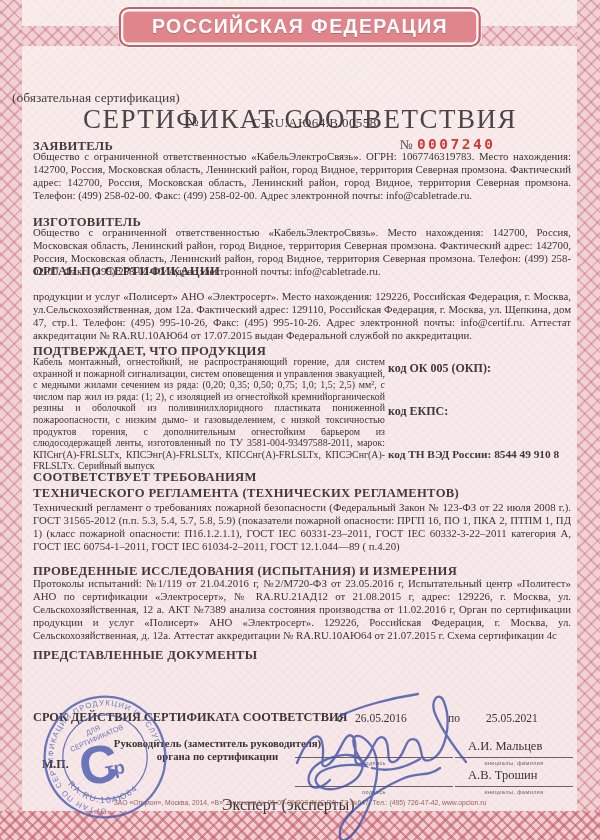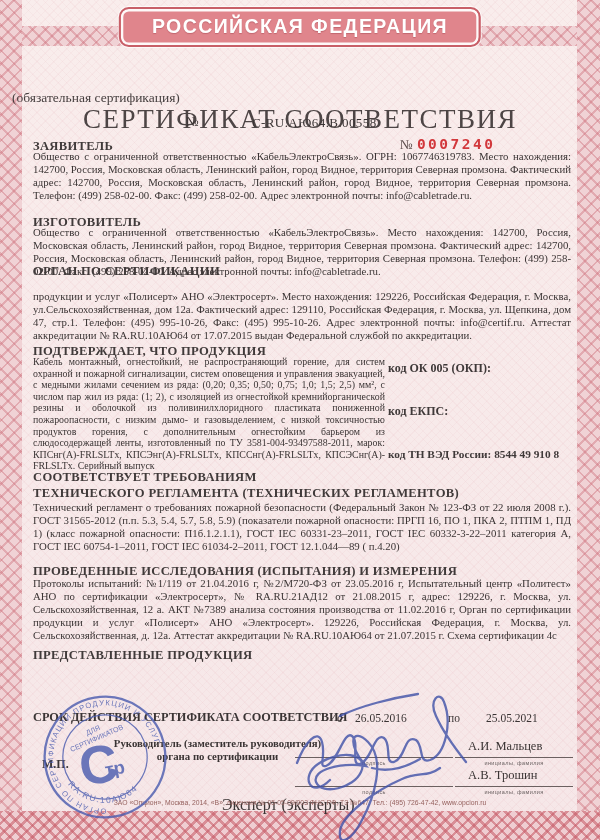--- a/index.html
+++ b/index.html
@@ -92,21 +92,21 @@
   <span>8544 49 910 8</span>
 </div>
 
 <div class="h" style="top:470px">СООТВЕТСТВУЕТ ТРЕБОВАНИЯМ</div>
 <div class="h" style="top:486px">ТЕХНИЧЕСКОГО РЕГЛАМЕНТА (ТЕХНИЧЕСКИХ РЕГЛАМЕНТОВ)</div>
 <div class="p" style="top:501px">Технический регламент о требованиях пожарной безопасности (Федеральный Закон № 123-ФЗ от 22 июля 2008 г.). ГОСТ 31565-2012 (п.п. 5.3, 5.4, 5.7, 5.8, 5.9) (показатели пожарной опасности: ПРГП 16, ПО 1, ПКА 2, ПТПМ 1, ПД 1) (класс пожарной опасности: П1б.1.2.1.1), ГОСТ IEC 60331-23–2011, ГОСТ IEC 60332-3-22–2011 категория А, ГОСТ IEC 60754-1–2011, ГОСТ IEC 61034-2–2011, ГОСТ 12.1.044—89 ( п.4.20)</div>
 
 <div class="h" style="top:564px">ПРОВЕДЕННЫЕ ИССЛЕДОВАНИЯ (ИСПЫТАНИЯ) И ИЗМЕРЕНИЯ</div>
 <div class="p" style="top:577px">Протоколы испытаний: №1/119 от 21.04.2016 г, №2/М720-ФЗ от 23.05.2016 г, Испытательный центр «Политест» АНО по сертификации «Электросерт», № RA.RU.21АД12 от 21.08.2015 г, адрес: 129226, г. Москва, ул. Сельскохозяйственная, 12 а. АКТ №7389 анализа состояния производства от 11.02.2016 г, Орган по сертификации продукции и услуг «Полисерт» АНО «Электросерт». 129226, Российская Федерация, г. Москва, ул. Сельскохозяйственная, д. 12а. Аттестат аккредитации № RA.RU.10АЮ64 от 21.07.2015 г. Схема сертификации 4с</div>
 
-<div class="h" style="top:648px">ПРЕДСТАВЛЕННЫЕ ПРОДУКЦИЯ</div>
+<div class="h" style="top:648px">ПРЕДСТАВЛЕННЫЕ ДОКУМЕНТЫ</div>
 
 <div class="abs validity-label">СРОК ДЕЙСТВИЯ СЕРТИФИКАТА СООТВЕТСТВИЯ</div>
 <span class="abs vword" style="left:337px">с</span>
 <span class="abs vword" style="left:355px">26.05.2016</span>
 <span class="abs vword" style="left:448px">по</span>
 <span class="abs vword" style="left:486px">25.05.2021</span>
 
 <div class="abs role">
   <span>Руководитель (заместитель руководителя)</span><br>
   <span>органа по сертификации</span>

